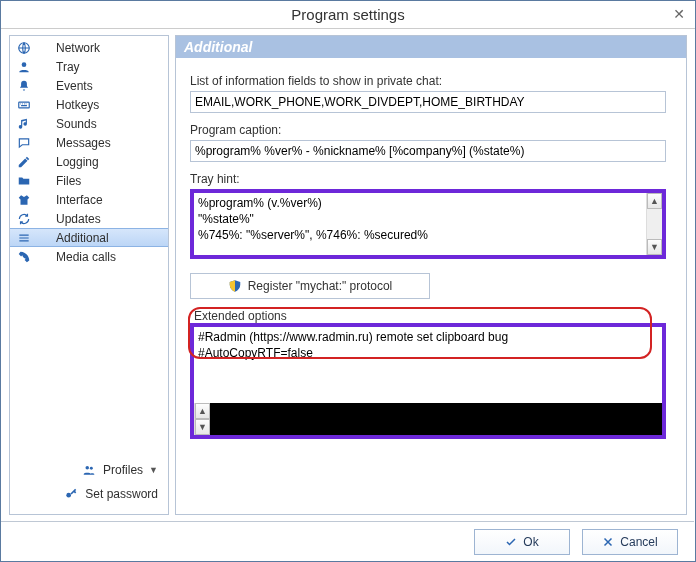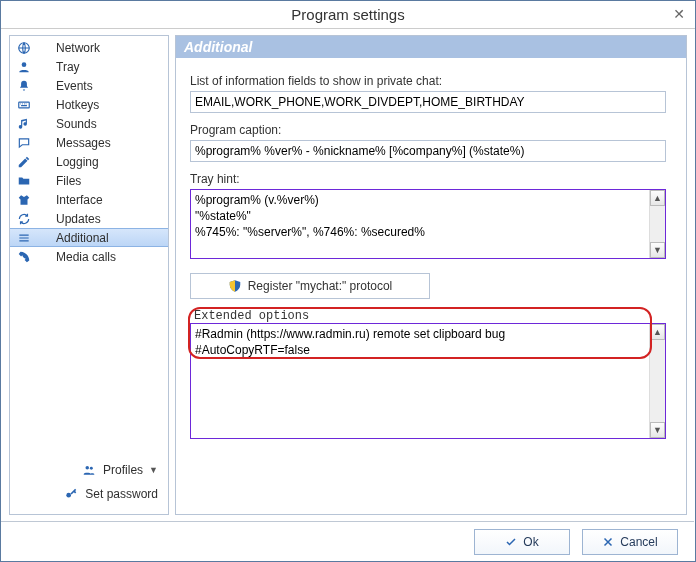--- a/index.html
+++ b/index.html
@@ -91,21 +91,21 @@
   .text-input {
     width: 476px;
     height:22px;
     border:1px solid #b7c4d6;
     padding:2px 4px;
     font: inherit;
     background:#fff;
   }
   .textarea-wrap {
     width:476px;
-    border:1px solid #6d28d9;
+    border:4px solid #6d28d9;
     background:#000000;
     display:flex;
   }
   .textarea-wrap textarea {
     flex:1;
     border:none;
     resize:none;
     font: inherit;
     padding:2px 4px;
     outline:none;
@@ -142,22 +142,22 @@
     margin-top:10px;
   }
   .ext-callout {
     position:absolute;
     left:-2px; top:-2px;
     width:464px; height:52px;
     border:2.5px solid #d32323;
     border-radius:12px;
     pointer-events:none;
   }
-  .ext-label { margin:0 0 0 4px;font-family:Liberation Mono, monospace; }
-  .ext-ta { height:116px; width:476px; }
+  .ext-label { margin:0 0 0 4px; }
+  .ext-ta { height:116px; width:476px;flex-direction:column; }
   .tray-ta { height:70px; width:476px; }
 
   .footer {
     position:absolute; left:0; right:1px; bottom:0;
     height:40px;
     border-top:1px solid #bfc8d4;
     display:flex; align-items:center; justify-content:flex-end;
     gap:12px; padding-right:16px;
     background:#fff;
   }

